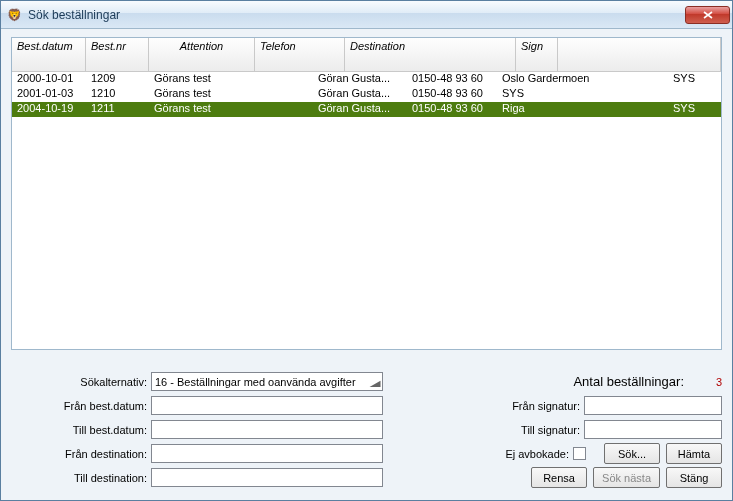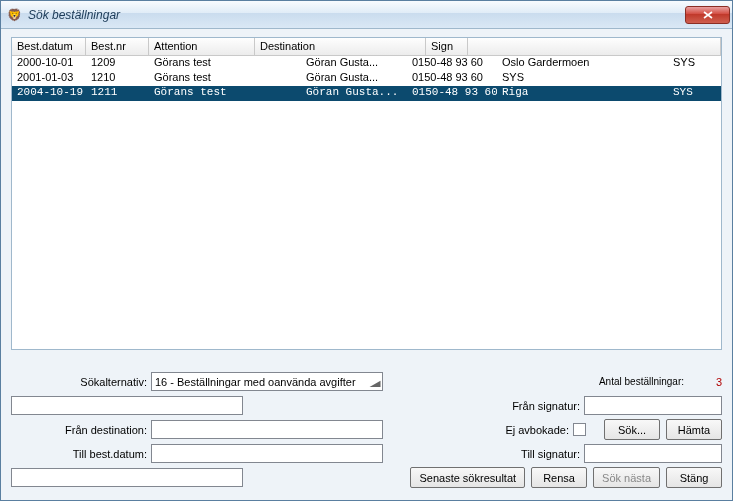--- a/index.html
+++ b/index.html
@@ -26,21 +26,21 @@
   align-items: center;
   padding: 0 2px 0 6px;
   border-bottom: 1px solid #9fb8cc;
 }
 .titlebar-icon {
   width: 16px; height: 16px;
   margin-right: 5px;
   display: inline-flex; align-items: center; justify-content: center;
   font-size: 12px;
 }
-.titlebar-title { color: #1b3a57; font-size: 12px; font-style: italic; }
+.titlebar-title { color: #1b3a57; font-size: 12px; }
 .titlebar-spacer { flex: 1; }
 .close-btn {
   width: 45px; height: 18px;
   background: linear-gradient(to bottom, #e9a1a1 0%, #d24a3e 45%, #c0392b 46%, #cf5f4f 100%);
   border: 1px solid #8b2e24;
   border-radius: 3px;
   color: #fff;
   display: flex; align-items: center; justify-content: center;
   font-size: 10px;
   cursor: default;
@@ -57,21 +57,22 @@
   border: 1px solid #9fb8cc;
   background: #fff;
   display: flex;
   flex-direction: column;
   overflow: hidden;
 }
 .list-header {
   display: flex;
   background: linear-gradient(to bottom, #fefefe, #ececec);
   border-bottom: 1px solid #c9c9c9;
-  height: 18px;
+  height: 34px;
+  font-style: italic;
 }
 .list-header .col {
   border-right: 1px solid #c9c9c9;
   padding: 2px 5px;
   font-size: 11px;
   color: #000;
   overflow: hidden;
   white-space: nowrap;
 }
 .list-body { flex: 1; overflow: auto; }
@@ -79,28 +80,27 @@
   display: flex;
   height: 15px;
 }
 .row .cell {
   padding: 0 5px;
   font-size: 11px;
   overflow: hidden;
   white-space: nowrap;
 }
 .row.selected {
-  background: #0c4a6e;
+  background: #4d7c0f;
   color: #fff;
-  font-family: Liberation Mono, monospace;
 }
 .col-date   { width: 74px; }
 .col-nr     { width: 63px; }
 .col-name   { width: 152px; }
-.col-att    { width: 106px; }
+.col-att    { width: 106px; text-align: center; }
 .col-tel    { width: 90px; }
 .col-dest   { width: 171px; }
 .col-sign   { width: 42px; }
 .col-rest   { flex: 1; }
 
 .form-area {
   margin-top: 20px;
   display: flex;
   flex-direction: column;
 }
@@ -150,21 +150,21 @@
 }
 .select-arrow {
   position: absolute;
   right: 4px;
   bottom: 2px;
   font-size: 8px;
   color: #666;
   transform: scaleX(1.8);
 }
 .gap { flex: 1; }
-.count-lbl { color: #000; font-size: 10px; margin-right: 8px; }
+.count-lbl { color: #000; font-size: 13px; margin-right: 8px; }
 .count-val { color: #b00000; font-size: 11px; width: 30px; text-align: right; }
 .btn {
   height: 21px;
   min-width: 56px;
   padding: 0 8px;
   border: 1px solid #707070;
   background: linear-gradient(to bottom, #f8f8f8, #e5e5e5);
   font-size: 11px;
   font-family: inherit;
   cursor: default;
@@ -196,20 +196,21 @@
       </svg>
     </div>
   </div>
 
   <div class="content">
     <div class="list-box">
       <div class="list-header">
         <div class="col col-date">Best.datum</div>
         <div class="col col-nr">Best.nr</div>
         <div class="col col-att">Attention</div>
+        <div class="col col-tel">Telefon</div>
         <div class="col col-dest">Destination</div>
         <div class="col col-sign">Sign</div>
         <div class="col col-rest"></div>
       </div>
       <div class="list-body" id="list-body">
           <div class="row">
             <div class="cell col-date">2000-10-01</div>
             <div class="cell col-nr">1209</div>
             <div class="cell col-name">Görans test</div>
             <div class="cell col-att">Göran Gusta...</div>
@@ -247,55 +248,56 @@
         <div class="input-select">
           <span>16  - Beställningar med oanvända avgifter</span>
           <span class="select-arrow">◢</span>
         </div>
         <span class="gap"></span>
         <span class="count-lbl">Antal beställningar:</span>
         <span class="count-val">3</span>
       </div>
 
       <div class="form-row">
+        <span class="lbl lbl1">Från best.datum:</span>
         <input class="input input-long" value="" style="">
         <span class="gap"></span>
         <div class="right-group">
           <span class="lbl rcol-label">Från signatur:</span>
+          <input class="input input-short" style="width: 138px;" value="">
+        </div>
+      </div>
+
+      <div class="form-row">
+        <span class="lbl lbl1">Till best.datum:</span>
+        <input class="input input-long" value="" style="">
+        <span class="gap"></span>
+        <div class="right-group">
+          <span class="lbl rcol-label">Till signatur:</span>
           <input class="input input-short" style="width: 138px;" value="">
         </div>
       </div>
 
       <div class="form-row">
         <span class="lbl lbl1">Från destination:</span>
         <input class="input input-long" value="" style="">
         <span class="gap"></span>
         <div class="right-group">
           <span class="lbl" style="padding-right:4px">Ej avbokade:</span>
           <span class="chk"></span>
           <button class="btn" style="margin-left:18px">Sök...</button>
           <button class="btn">Hämta</button>
         </div>
       </div>
 
       <div class="form-row">
-        <span class="lbl lbl1">Till best.datum:</span>
+        <span class="lbl lbl1">Till destination:</span>
         <input class="input input-long" value="" style="">
         <span class="gap"></span>
         <div class="right-group">
-          <span class="lbl rcol-label">Till signatur:</span>
-          <input class="input input-short" style="width: 138px;" value="">
-        </div>
-      </div>
-
-      <div class="form-row">
-        <input class="input input-long" value="" style="">
-        <span class="gap"></span>
-        <div class="right-group">
-          <button class="btn btn-wide">Senaste sökresultat</button>
           <button class="btn">Rensa</button>
           <button class="btn" disabled="">Sök nästa</button>
           <button class="btn">Stäng</button>
         </div>
       </div>
 
     </div>
   </div>
 </div>
 

